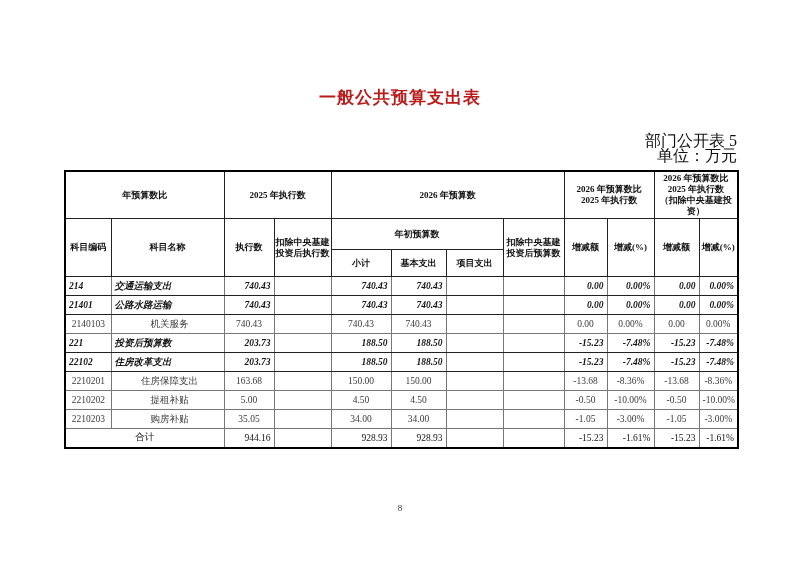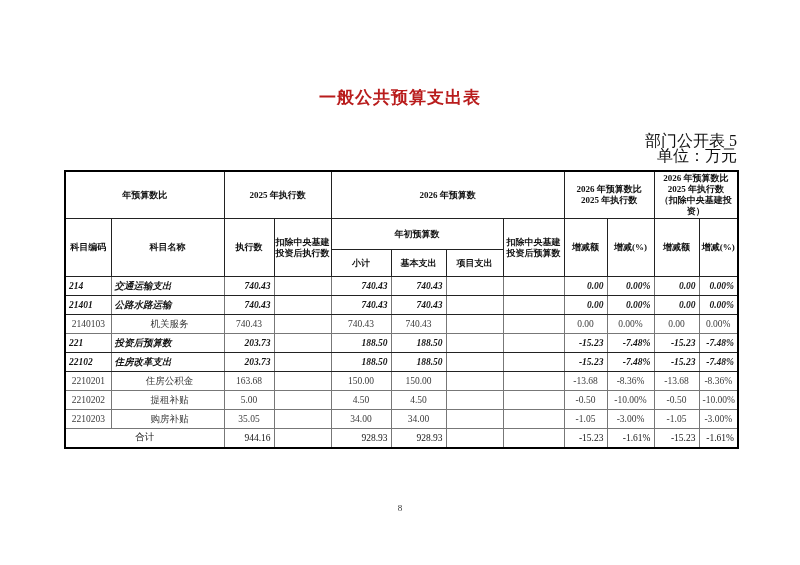--- a/index.html
+++ b/index.html
@@ -197,21 +197,21 @@
       <td class="num">188.50</td>
       <td class="num"></td>
       <td class="num"></td>
       <td class="num">-15.23</td>
       <td class="num">-7.48%</td>
       <td class="num">-15.23</td>
       <td class="num">-7.48%</td>
     </tr>
     <tr class="reg">
       <td class="txt">2210201</td>
-      <td class="txt indent">住房公积金</td>
+      <td class="txt indent">住房保障支出</td>
       <td class="num">163.68</td>
       <td class="num"></td>
       <td class="num">150.00</td>
       <td class="num">150.00</td>
       <td class="num"></td>
       <td class="num"></td>
       <td class="num">-13.68</td>
       <td class="num">-8.36%</td>
       <td class="num">-13.68</td>
       <td class="num">-8.36%</td>

